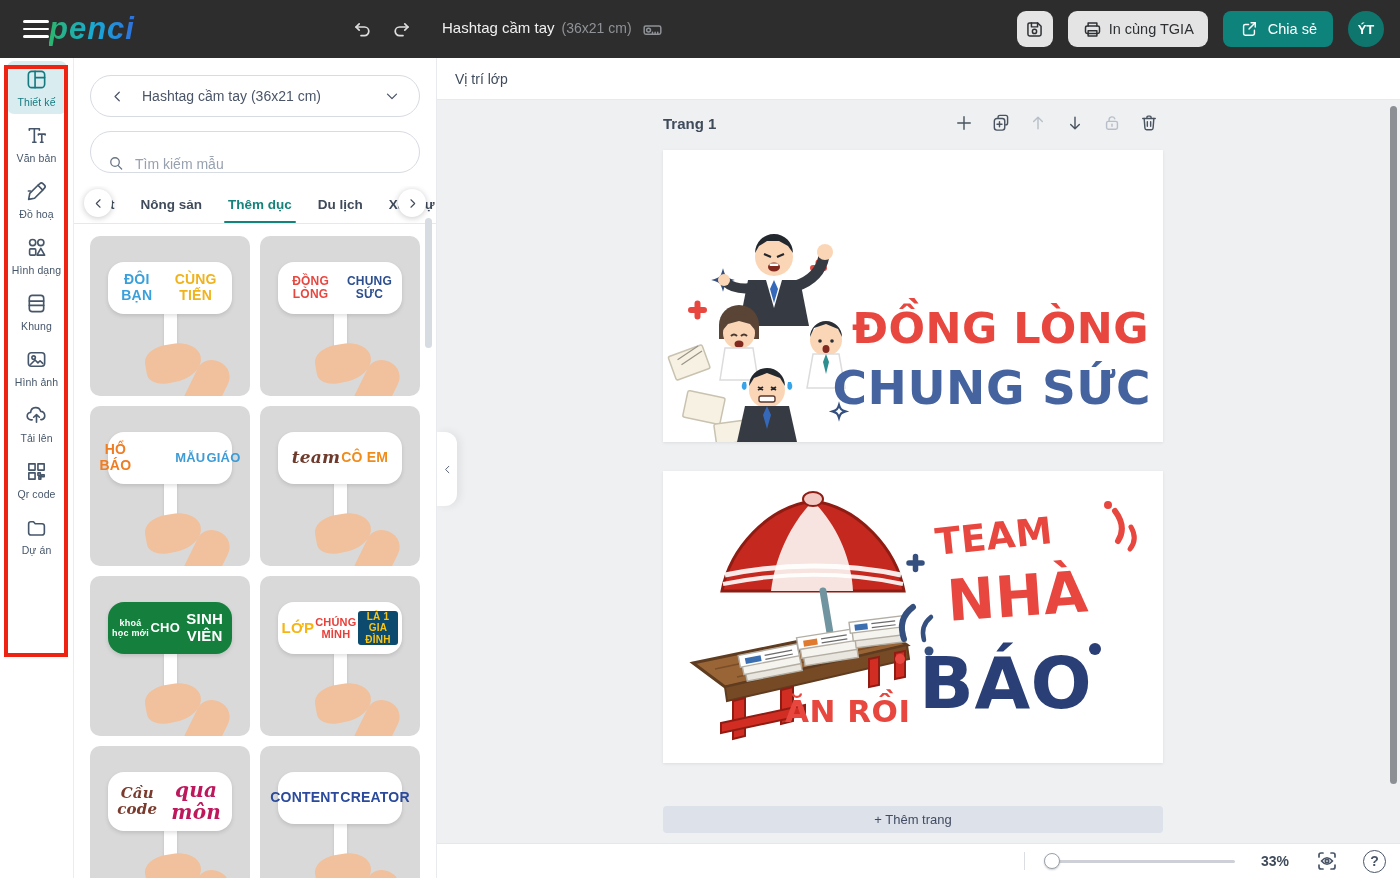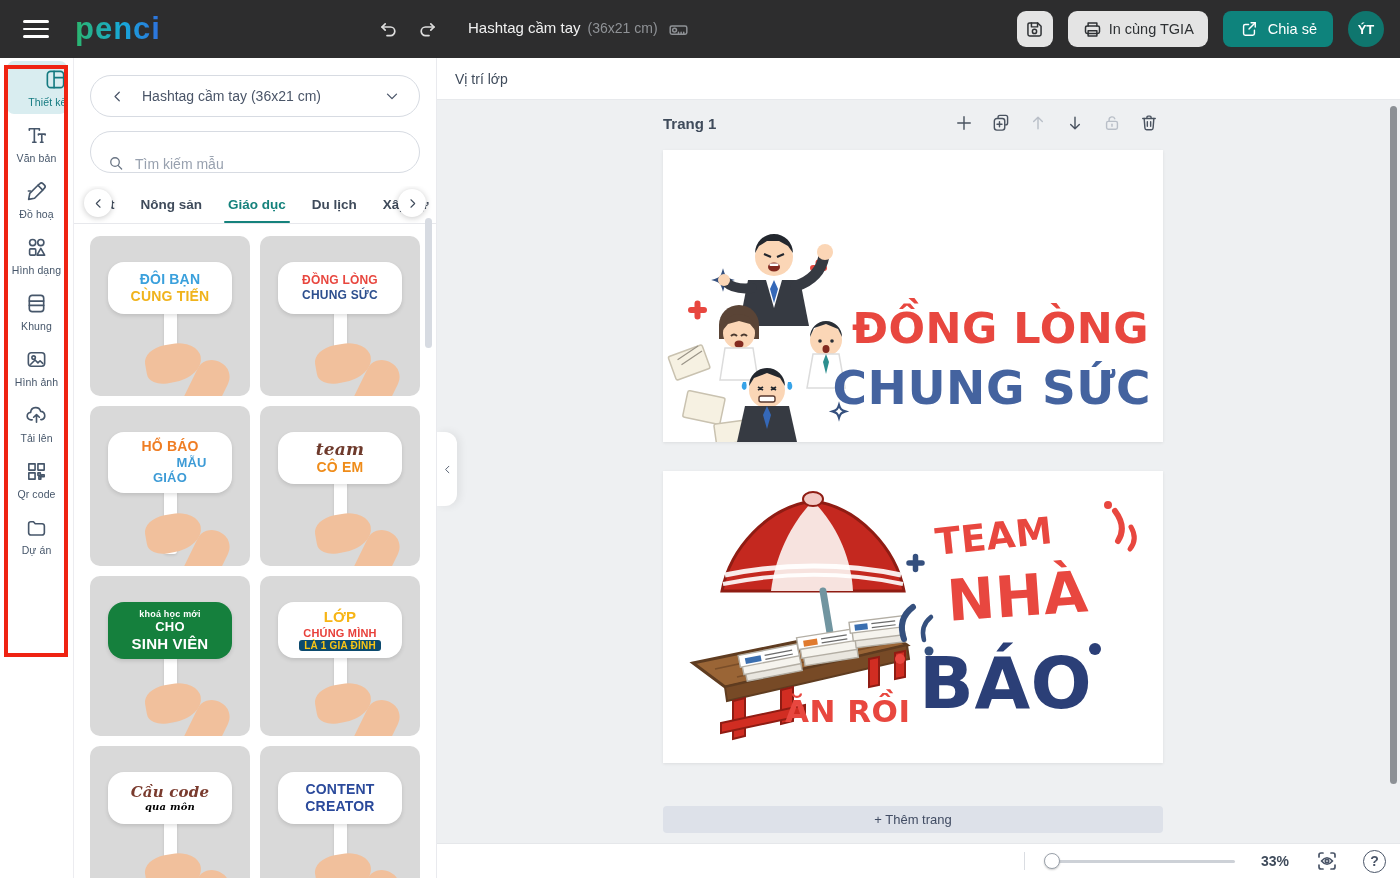--- a/index.html
+++ b/index.html
@@ -5,61 +5,61 @@
   * { margin:0; padding:0; box-sizing:border-box; }
   html,body { width:1400px; height:878px; overflow:hidden; }
   body { font-family:"Liberation Sans","DejaVu Sans",sans-serif; background:#eef0f2; position:relative; }
 
   svg.icon { fill:none; stroke:currentColor; stroke-width:1.7; stroke-linecap:round; stroke-linejoin:round; display:block; }
 
   
   .topbar { position:absolute; left:0; top:0; width:1400px; height:58px; background:#2d2d2e; display:flex; align-items:center; z-index:40; }
   .hamburger { width:26px; height:18px; margin-left:23px; display:flex; flex-direction:column; justify-content:space-between; cursor:pointer; }
   .hamburger span { display:block; height:2.6px; background:#fff; border-radius:2px; }
-  .logo { margin-left:26px; font-size:31px; font-weight:800; letter-spacing:1px;
+  .logo { font-size:31px; font-weight:800; font-style:italic; letter-spacing:1px;
           background:linear-gradient(90deg,#2bb56d 0%, #17a9da 55%, #2f6fdd 100%);
           -webkit-background-clip:text; background-clip:text; color:transparent; }
   .history { display:flex; gap:16px; margin-left:215px; color:#dedede; }
   .history .hbtn { width:24px; height:24px; cursor:pointer; }
   .doc-title { display:flex; align-items:baseline; margin-left:28px; }
   .doc-title .t1 { color:#f1f1f1; font-size:15px; font-weight:500; }
   .doc-title .t2 { color:#8f9296; font-size:14px; margin-left:7px; }
   .doc-title .measure { color:#8f9296; margin-left:10px; align-self:center; }
   .topbar-right { margin-left:auto; margin-right:16px; display:flex; align-items:center; gap:15px; }
   .tb-btn { height:36px; background:#e4e4e4; border-radius:9px; display:flex; align-items:center; justify-content:center; color:#2e3134; cursor:pointer; }
   .tb-btn.square { width:36px; }
   .tb-btn.print { padding:0 14px; gap:6px; font-size:14.5px; }
   .tb-btn.share { background:#0e837c; color:#fff; padding:0 16px; gap:9px; font-size:14.5px; font-weight:500; border-radius:8px; }
   .avatar { width:36px; height:36px; border-radius:50%; background:#0f766e; color:#fff; font-size:13px; font-weight:700; display:flex; align-items:center; justify-content:center; cursor:pointer; }
 
   
   .sidebar { position:absolute; left:0; top:58px; width:74px; bottom:0; background:#fff; border-right:1px solid #ececf0; z-index:20; }
   .side-item { width:60px; margin:3px auto; padding:7px 0 6px; display:flex; flex-direction:column; align-items:center; gap:5px; color:#46566a; cursor:pointer; border-radius:7px; }
   .side-item .lbl { font-size:10.5px; letter-spacing:.1px; }
-  .side-item.active { background:#d9edf0; color:#147a80;align-items:flex-end; }
+  .side-item.active { background:#d9edf0; color:#147a80; }
   .red-annotation { position:absolute; left:4px; top:65px; width:64px; height:592px; border:4px solid #ef2312; z-index:60; pointer-events:none; }
 
   
   .panel { position:absolute; left:74px; top:58px; width:363px; bottom:0; background:#fff; border-right:1px solid #e9eaee; z-index:10; overflow:hidden; }
   .dropdown { margin:17px 16px 0; height:42px; border:1px solid #d7dbe2; border-radius:21px; display:flex; align-items:center; padding:0 18px; color:#4a5568; cursor:pointer; }
   .dropdown .lbl { font-size:14px; margin-left:16px; }
   .dropdown .caret { margin-left:auto; color:#4a5568; }
   .searchbox { margin:14px 16px 0; height:42px; border:1px solid #d7dbe2; border-radius:21px; display:flex; align-items:flex-end; padding:0 16px; gap:10px; color:#6a7584; }
   .searchbox input { border:none; outline:none; flex:1; font-size:14px; font-family:inherit; color:#3f4b5b; background:transparent; }
   .searchbox input::placeholder { color:#98a1af; }
   .tabs { position:relative; margin-top:13px; height:38px; border-bottom:1px solid #e7e8ec; overflow:hidden; white-space:nowrap; }
   .tabs-inner { display:flex; align-items:center; height:100%; padding-left:36px; gap:26px; }
   .tab { font-size:13.5px; font-weight:600; color:#3f4b5b; cursor:pointer; position:relative; height:100%; display:flex; align-items:center; flex:0 0 auto; }
   .tab.active { color:#15827c; }
   .tab.active::after { content:''; position:absolute; left:-4px; right:-4px; bottom:0; height:2.5px; background:#15827c; border-radius:2px; }
   .tab-nav { position:absolute; top:3px; width:28px; height:28px; border-radius:50%; background:#fff; box-shadow:0 1px 6px rgba(0,0,0,.22); display:flex; align-items:center; justify-content:center; color:#3f4b5b; cursor:pointer; z-index:3; }
   .tab-nav.prev { left:10px; } .tab-nav.next { right:10px; }
   .grid { margin:12px 16px 0; display:grid; grid-template-columns:1fr 1fr; gap:10px; }
   .tile { width:100%; aspect-ratio:1/1; background:#d9d9d9; border-radius:10px; position:relative; overflow:hidden; cursor:pointer; }
-  .sign { position:relative; margin:26px auto 0; width:78%; min-height:52px; background:#fff; border-radius:16px; box-shadow:0 2px 4px rgba(0,0,0,.12); display:flex; flex-direction:column; align-items:center; justify-content:center; padding:7px 4px; gap:1px; z-index:2; }
+  .sign { position:relative; margin:26px auto 0; width:78%; min-height:52px; background:#fff; border-radius:16px; box-shadow:0 2px 4px rgba(0,0,0,.12); display:flex; flex-direction:row; align-items:center; justify-content:center; padding:7px 4px; gap:1px; z-index:2; }
   .sign-line { font-weight:800; font-size:13px; line-height:1.12; letter-spacing:.2px; text-align:center; }
   .sign-line.script { font-style:italic; font-family:"DejaVu Serif",serif; font-weight:700; }
   .sign-line.chip { padding:0 5px; border-radius:3px; }
   .stick { width:13px; height:64px; background:#fff; margin:-3px auto 0; border-radius:3px; box-shadow:0 1px 3px rgba(0,0,0,.12); }
   .hand { position:absolute; bottom:14px; left:50%; width:56px; height:38px; background:#f1c09c; border-radius:46% 54% 62% 38%; transform:translateX(-44%) rotate(-10deg); z-index:3; }
   .hand::after { content:''; position:absolute; width:34px; height:64px; background:#f1c09c; right:-16px; top:20px; transform:rotate(36deg); border-radius:16px; }
   .panel-thumb { position:absolute; right:4px; top:160px; width:7px; height:130px; background:#d7dbe2; border-radius:4px; }
 
   .collapse-handle { position:absolute; left:437px; top:432px; width:20px; height:74px; background:#fff; border-radius:0 12px 12px 0; box-shadow:3px 0 8px rgba(0,0,0,.07); z-index:9; display:flex; align-items:center; justify-content:center; color:#4a5568; cursor:pointer; font-size:12px; }
 
@@ -337,21 +337,21 @@
   </div>
   <div class="tabs">
     <div class="tab-nav prev">
         <svg class="icon" width="15" height="15">
           <use href="#i-chevL"></use>
         </svg>
       </div>
     <div class="tabs-inner">
       <div class="tab">t</div>
       <div class="tab">Nông sản</div>
-      <div class="tab active">Giáo dục</div>
+      <div class="tab active">Thêm dục</div>
       <div class="tab">Du lịch</div>
       <div class="tab">Xây dự</div>
     </div>
     <div class="tab-nav next">
         <svg class="icon" width="15" height="15">
           <use href="#i-chevR"></use>
         </svg>
       </div>
   </div>
   <div class="grid">
@@ -402,21 +402,21 @@
           <div class="sign-line" style="color: rgb(247, 181, 21); font-size: 15px;">LỚP</div>
           <div class="sign-line" style="color: rgb(232, 64, 58); font-size: 11px;">CHÚNG MÌNH</div>
           <div class="sign-line chip" style="color: rgb(249, 197, 21); font-size: 10px; background: #0c4a6e;">LÀ 1 GIA ĐÌNH</div>
         </div>
         <div class="stick"></div>
         <div class="hand"></div>
       </div>
       <div class="tile">
         <div class="sign">
           <div class="sign-line script" style="color: rgb(122, 59, 46); font-size: 15px;">Cầu code</div>
-          <div class="sign-line script" style="color: #000000; font-size: 10px;">qua môn</div>
+          <div class="sign-line script" style="color: #be185d; font-size: 20px;">qua môn</div>
         </div>
         <div class="stick"></div>
         <div class="hand"></div>
       </div>
       <div class="tile">
         <div class="sign">
           <div class="sign-line" style="color: rgb(43, 74, 155); font-size: 14px;">CONTENT</div>
           <div class="sign-line" style="color: rgb(43, 74, 155); font-size: 14px;">CREATOR</div>
         </div>
         <div class="stick"></div>

